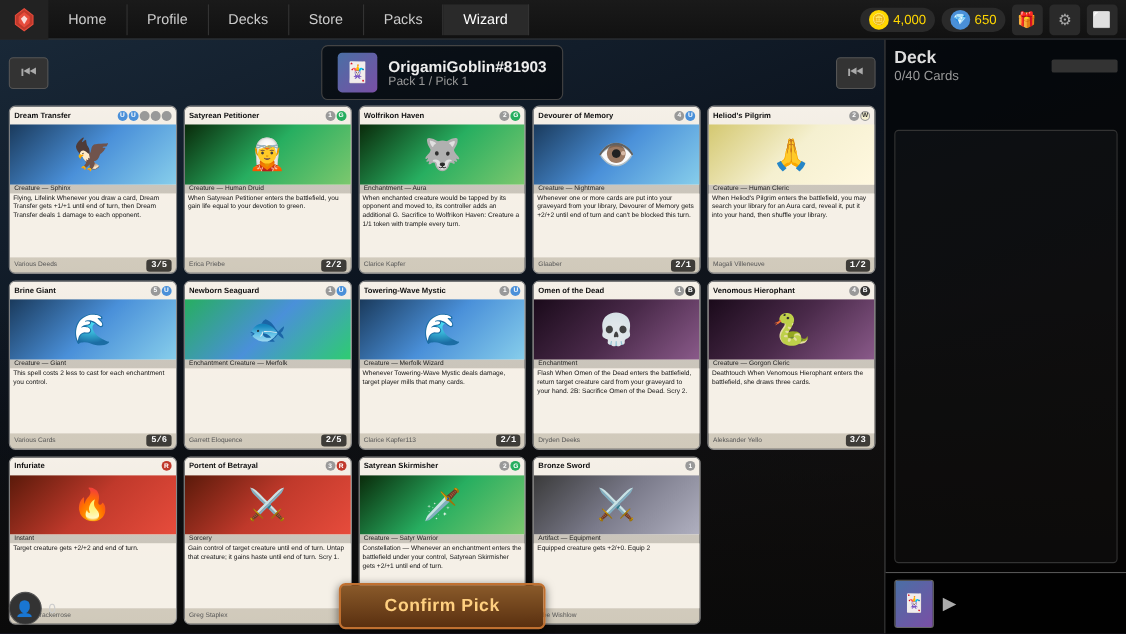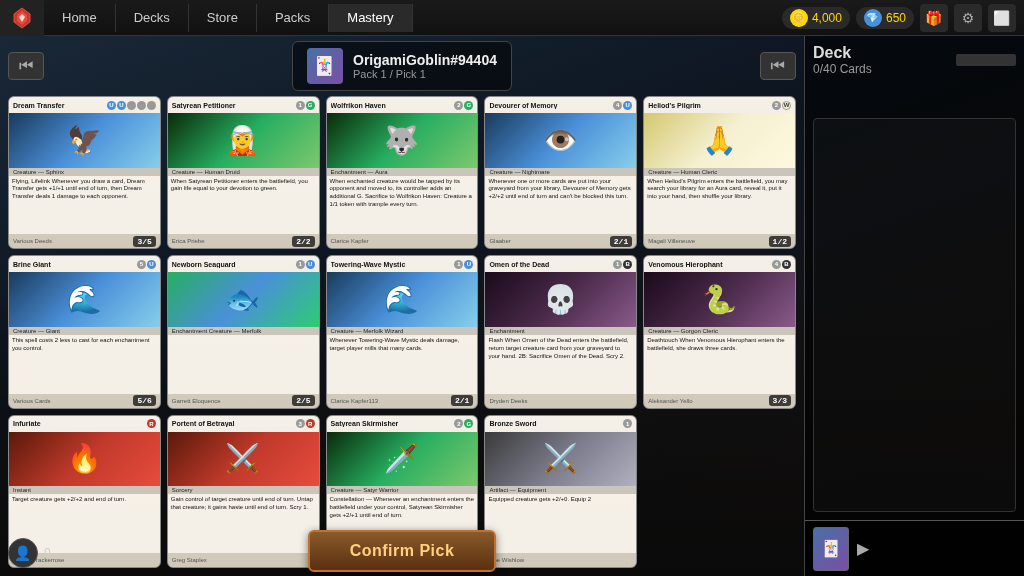--- a/index.html
+++ b/index.html
@@ -395,24 +395,25 @@
   <div class="nav-logo">
     <svg viewBox="0 0 24 24" fill="none" xmlns="http://www.w3.org/2000/svg">
       <path d="M12 2 L20 8 L20 16 L12 22 L4 16 L4 8 Z" fill="#c0392b" stroke="#e74c3c" stroke-width="1"></path>
       <path d="M12 5 L17 9 L17 15 L12 19 L7 15 L7 9 Z" fill="#e74c3c"></path>
       <path d="M12 8 L15 11 L12 16 L9 11 Z" fill="#fff" opacity="0.8"></path>
     </svg>
   </div>
   <div id="nav-items-container" style="display:flex;align-items:center;height:100%;">
 
   <div class="nav-item">Home</div>
+      <div class="nav-item">Profile</div>
       <div class="nav-item">Decks</div>
       <div class="nav-item">Store</div>
       <div class="nav-item">Packs</div>
-      <div class="nav-item active">Mastery</div>
+      <div class="nav-item active">Wizard</div>
     </div>
   <div class="nav-spacer"></div>
   <div class="nav-right">
     <div class="nav-currency">
       <div class="currency-icon gold-icon">🪙</div>
       <span>4,000</span>
     </div>
     <div class="nav-currency">
       <div class="currency-icon gem-icon">💎</div>
       <span>650</span>
@@ -427,21 +428,21 @@
 
   <div class="card-area">
 
     <div class="pack-header">
       <button class="pack-nav-btn">⏮</button>
       <div class="pack-info">
         <div class="pack-icon">
           <span>🃏</span>
         </div>
         <div>
-          <div class="pack-name">OrigamiGoblin#94404</div>
+          <div class="pack-name">OrigamiGoblin#81903</div>
           <div class="pack-sub">Pack 1 / Pick 1</div>
         </div>
       </div>
       <button class="pack-nav-btn pack-nav-right">⏮</button>
     </div>
 
     <div class="cards-grid" id="cards-grid">
 
     <div class="card card-blue">
           <div class="card-top-bar">

